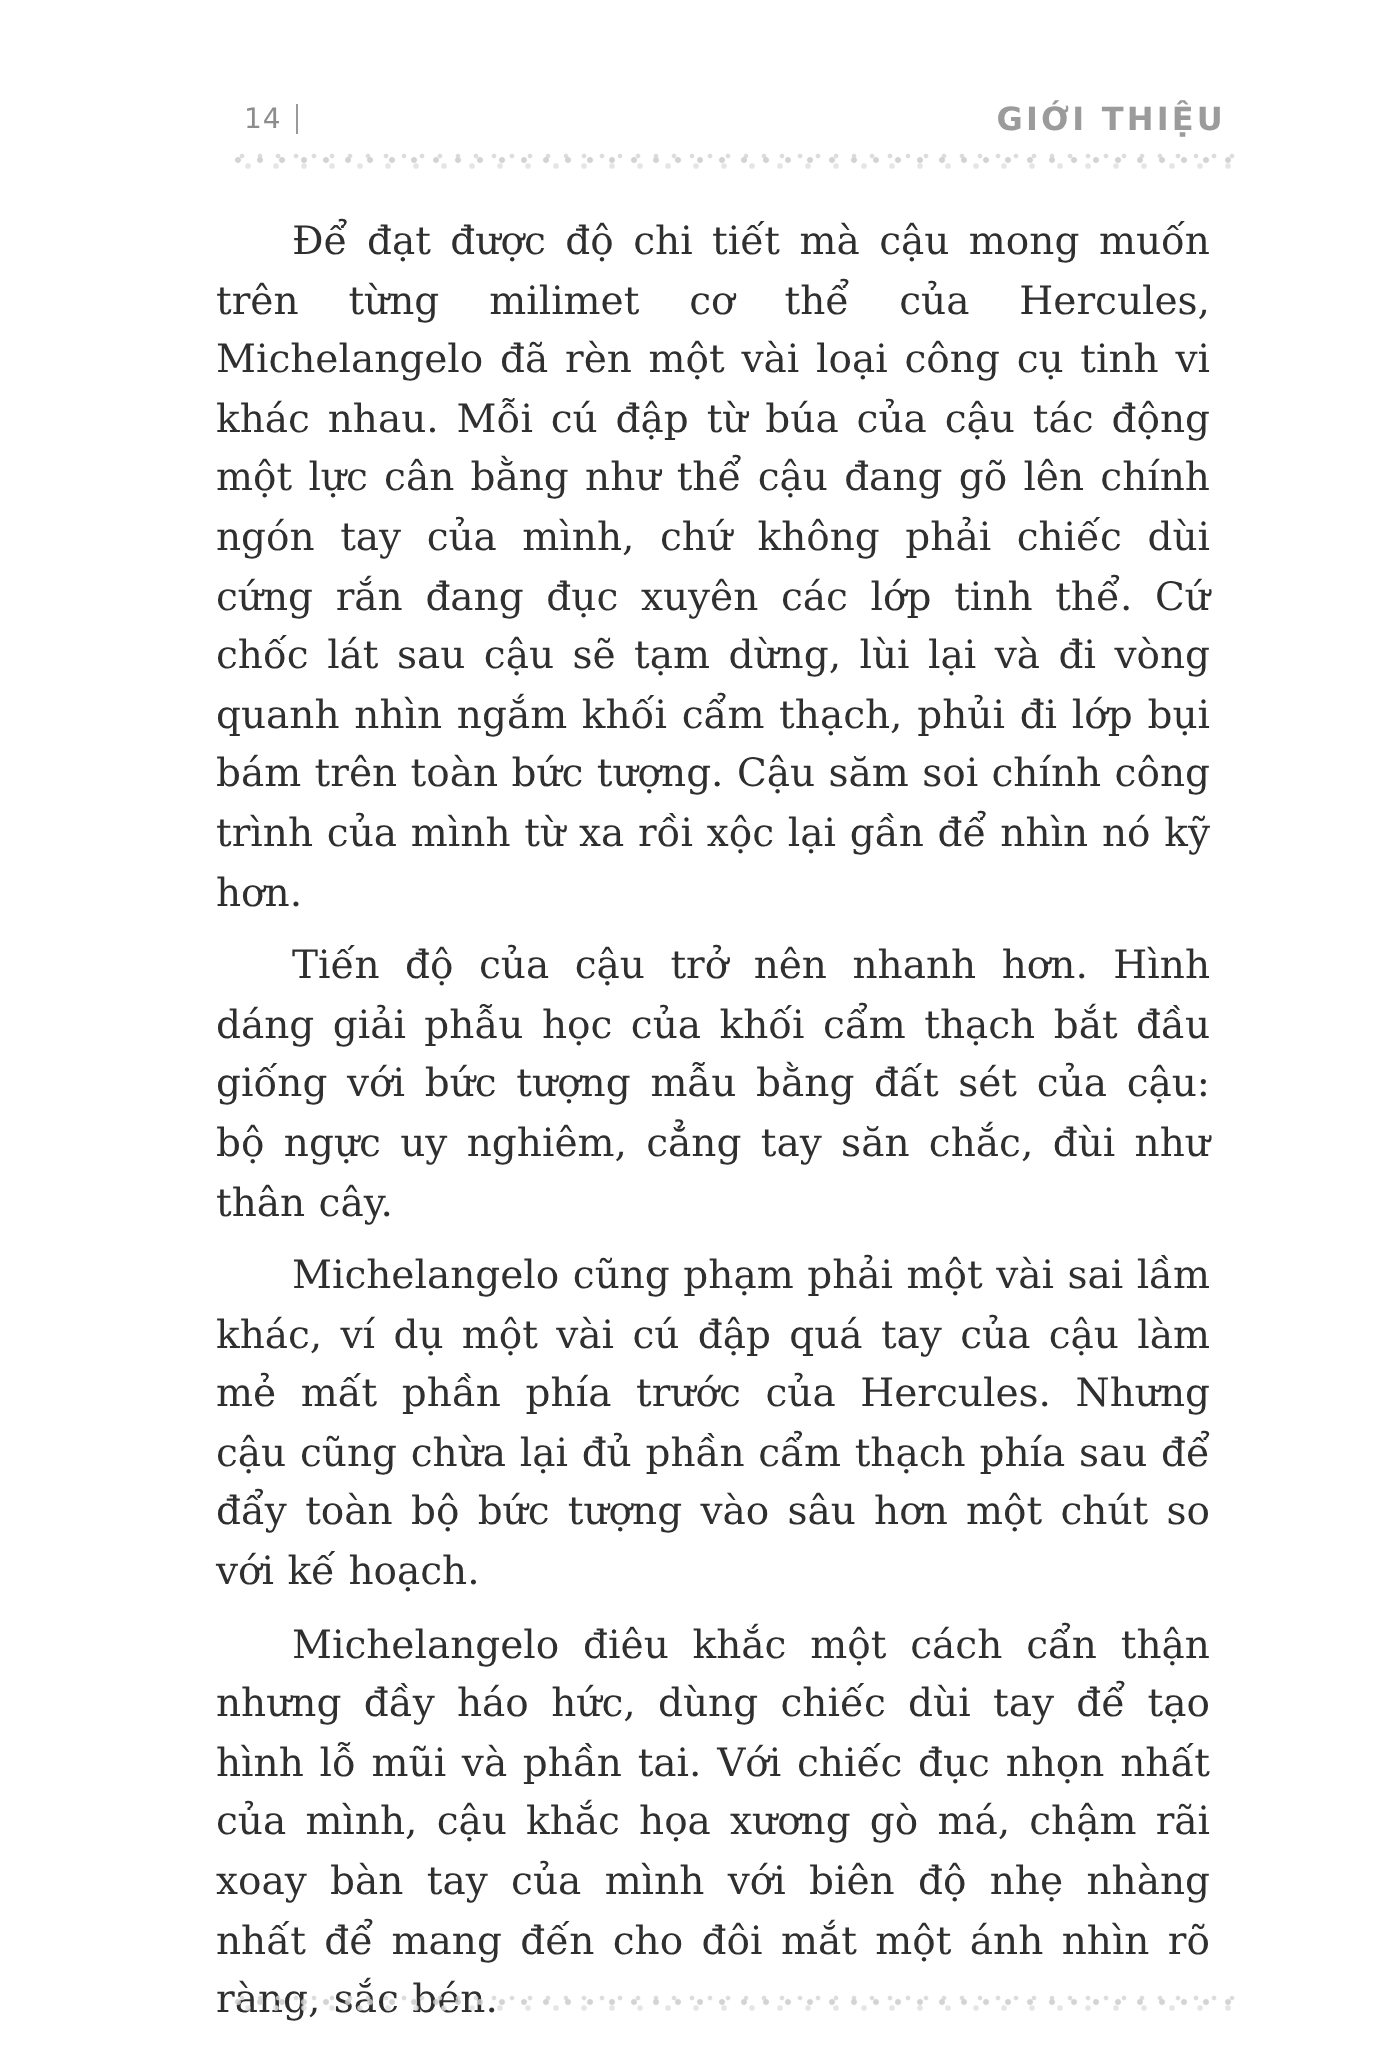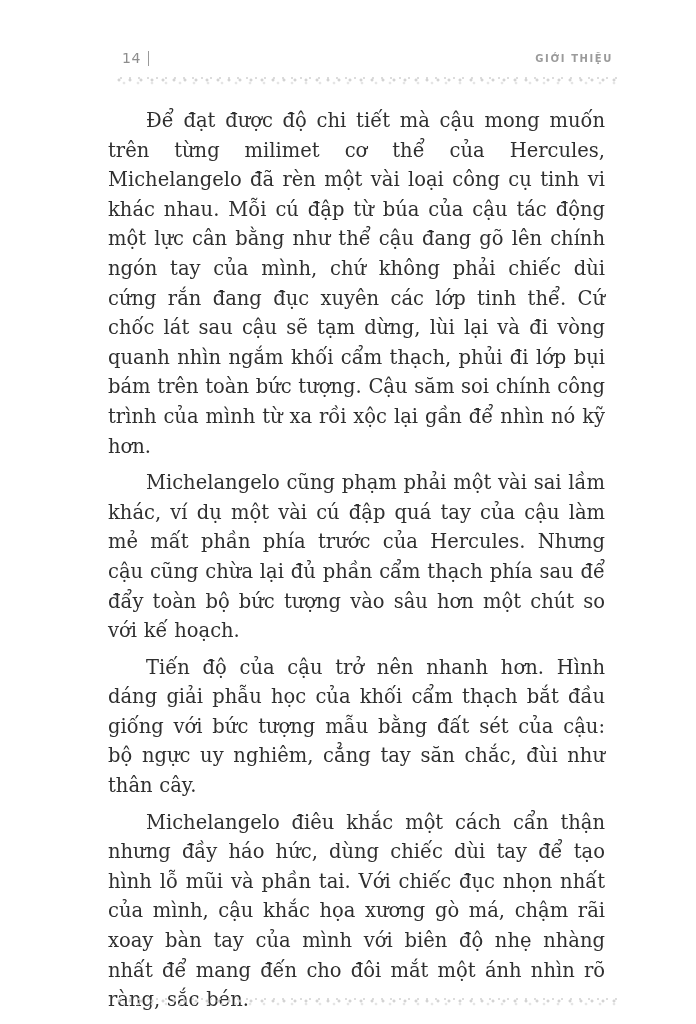--- a/index.html
+++ b/index.html
@@ -37,21 +37,21 @@
     color: #8d8d8d;
     letter-spacing: 0.5px;
   }
   .header-bar {
     display: inline-block;
     width: 1.5px;
     height: 15px;
     background: #9a9a9a;
   }
   .header-title {
-    font-size: 10px;
+    font-size: 16px;
     color: #9b9b9b;
     letter-spacing: 1.6px;
     font-weight: bold;
   }
   
   .torn-edge {
     position: absolute;
     left: 96px;
     right: 96px;
     height: 11px;
@@ -92,20 +92,20 @@
       <span class="page-number">14</span>
       <span class="header-bar"></span>
     </span>
     <span class="header-title">GIỚI THIỆU</span>
   </header>
 
   <div class="torn-edge top"></div>
 
   <main class="body-text">
     <p>Để đạt được độ chi tiết mà cậu mong muốn trên từng milimet cơ thể của Hercules, Michelangelo đã rèn một vài loại công cụ tinh vi khác nhau. Mỗi cú đập từ búa của cậu tác động một lực cân bằng như thể cậu đang gõ lên chính ngón tay của mình, chứ không phải chiếc dùi cứng rắn đang đục xuyên các lớp tinh thể. Cứ chốc lát sau cậu sẽ tạm dừng, lùi lại và đi vòng quanh nhìn ngắm khối cẩm thạch, phủi đi lớp bụi bám trên toàn bức tượng. Cậu săm soi chính công trình của mình từ xa rồi xộc lại gần để nhìn nó kỹ hơn.</p>
+    <p>Tiến độ của cậu trở nên nhanh hơn. Hình dáng giải phẫu học của khối cẩm thạch bắt đầu giống với bức tượng mẫu bằng đất sét của cậu: bộ ngực uy nghiêm, cẳng tay săn chắc, đùi như thân cây.</p>
     <p>Michelangelo cũng phạm phải một vài sai lầm khác, ví dụ một vài cú đập quá tay của cậu làm mẻ mất phần phía trước của Hercules. Nhưng cậu cũng chừa lại đủ phần cẩm thạch phía sau để đẩy toàn bộ bức tượng vào sâu hơn một chút so với kế hoạch.</p>
-    <p>Tiến độ của cậu trở nên nhanh hơn. Hình dáng giải phẫu học của khối cẩm thạch bắt đầu giống với bức tượng mẫu bằng đất sét của cậu: bộ ngực uy nghiêm, cẳng tay săn chắc, đùi như thân cây.</p>
     <p>Michelangelo điêu khắc một cách cẩn thận nhưng đầy háo hức, dùng chiếc dùi tay để tạo hình lỗ mũi và phần tai. Với chiếc đục nhọn nhất của mình, cậu khắc họa xương gò má, chậm rãi xoay bàn tay của mình với biên độ nhẹ nhàng nhất để mang đến cho đôi mắt một ánh nhìn rõ ràng, sắc bén.</p>
   </main>
 
   <div class="torn-edge bottom"></div>
 
 </div>
 
 </body></html>

